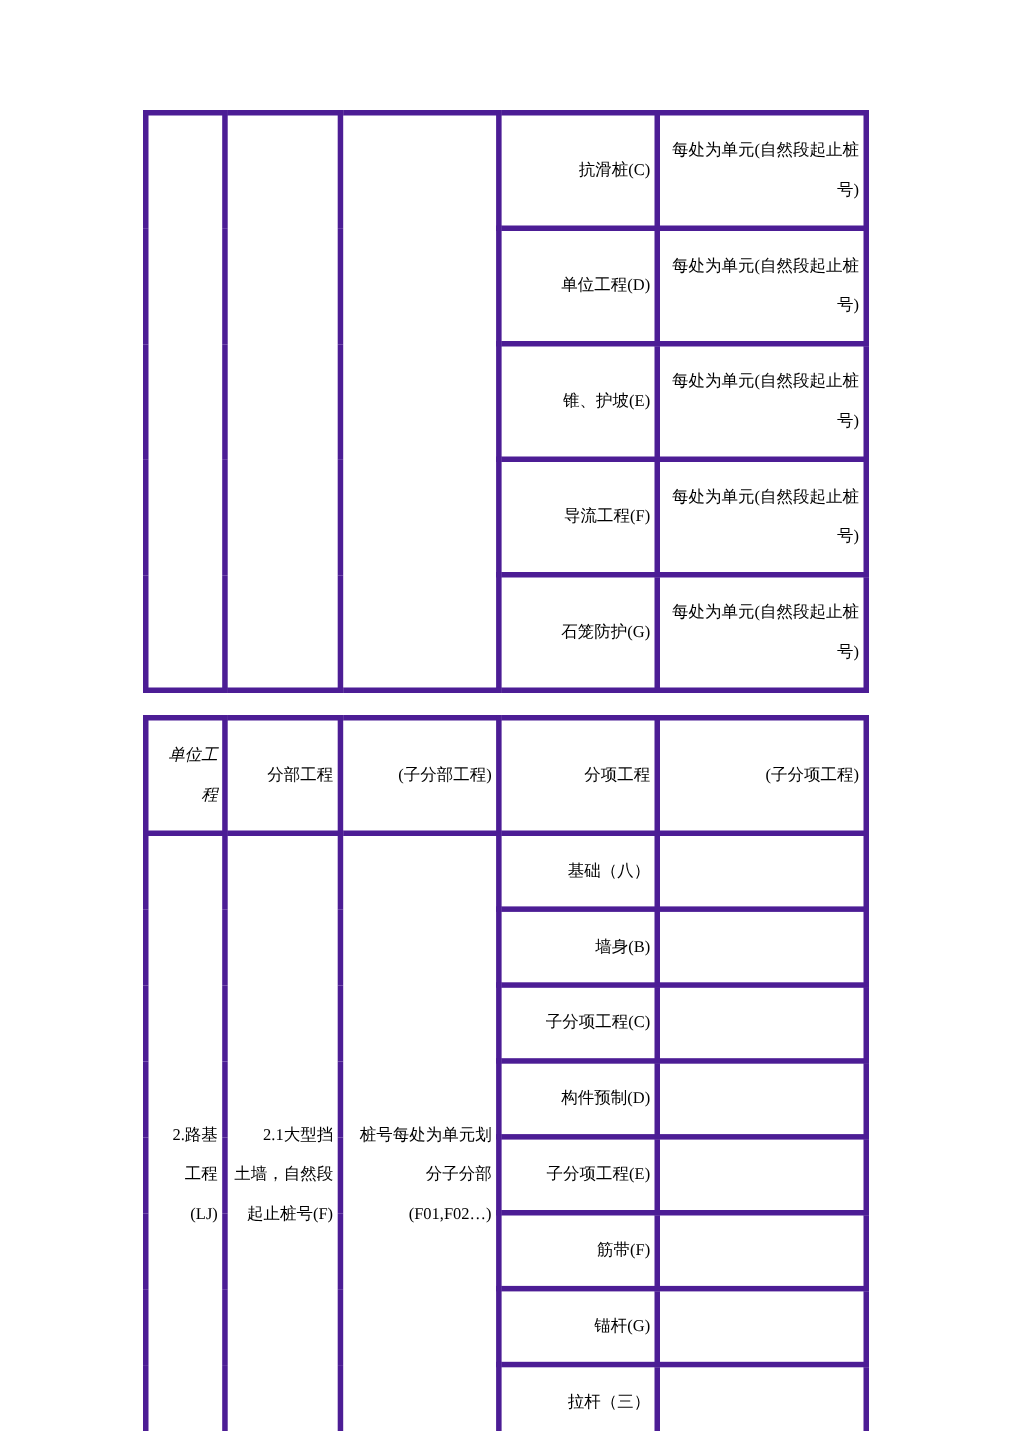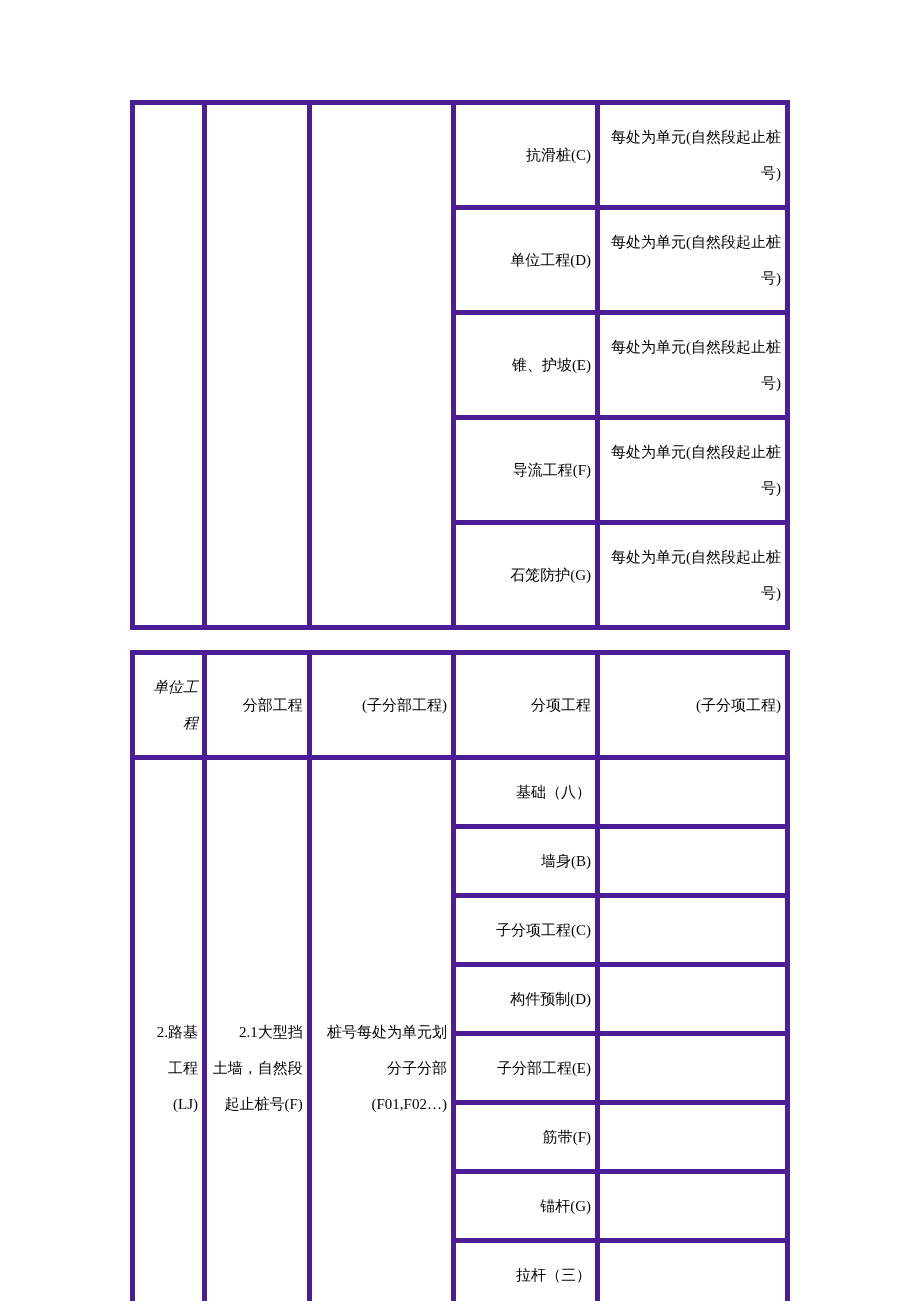--- a/index.html
+++ b/index.html
@@ -97,21 +97,21 @@
   </tr>
   <tr>
     <td>子分项工程(C)</td>
     <td></td>
   </tr>
   <tr>
     <td>构件预制(D)</td>
     <td></td>
   </tr>
   <tr>
-    <td>子分部工程(E)</td>
+    <td>子分项工程(E)</td>
     <td></td>
   </tr>
   <tr>
     <td>筋带(F)</td>
     <td></td>
   </tr>
   <tr>
     <td>锚杆(G)</td>
     <td></td>
   </tr>

